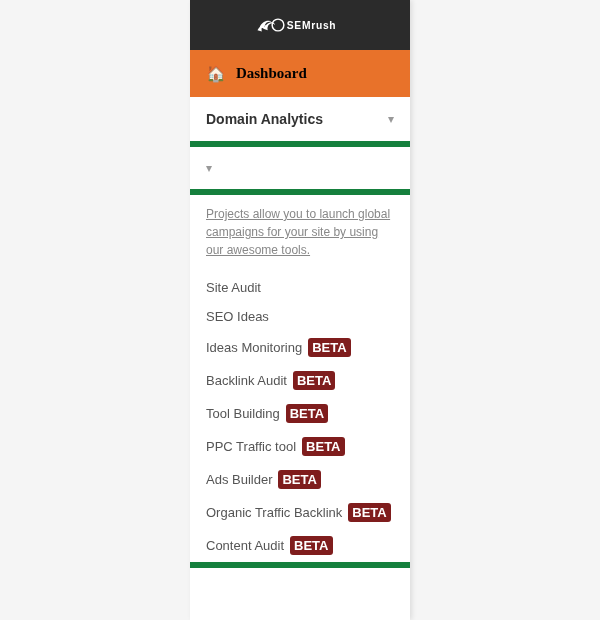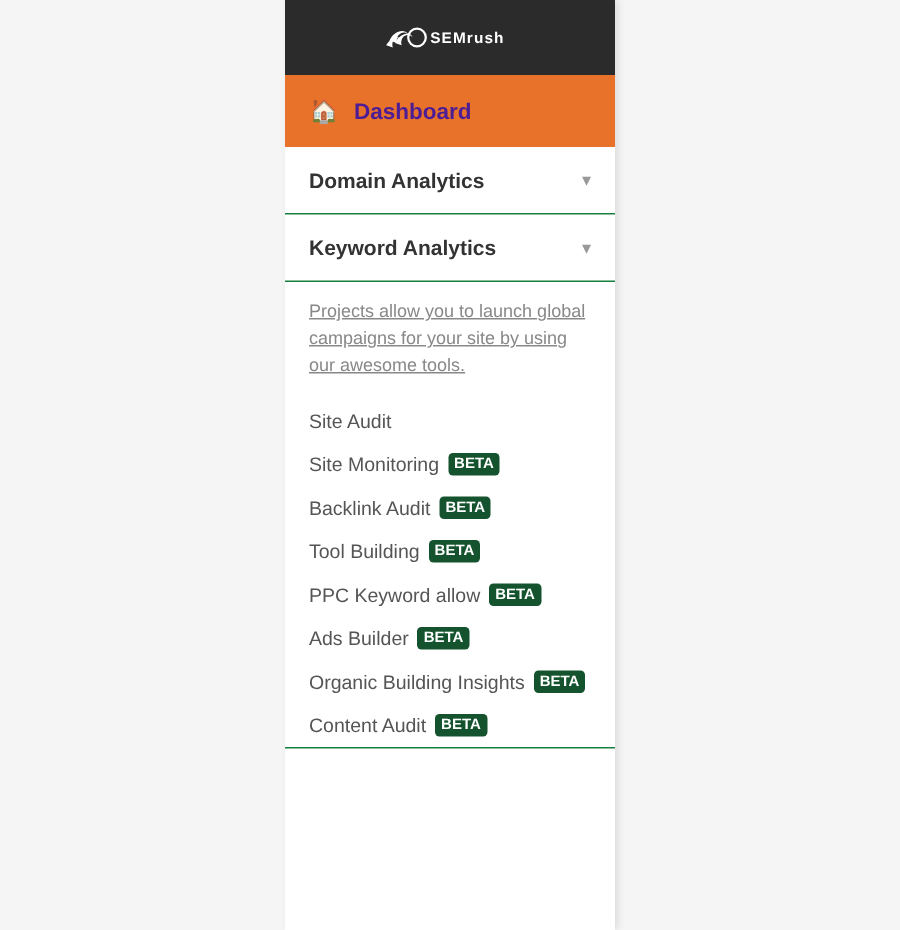--- a/index.html
+++ b/index.html
@@ -35,36 +35,37 @@
       justify-content: center;
     }
 
     .logo-container {
       display: flex;
       align-items: center;
       gap: 8px;
     }
 
     .nav-item {
-      border-bottom: 1px solid #15803d;
+      border-bottom: 6px solid #15803d;
     }
 
     .nav-item-dashboard {
       background: #e8722a;
       padding: 14px 16px;
       display: flex;
       align-items: center;
       gap: 10px;
       cursor: pointer;
     }
 
     .nav-item-dashboard .nav-label {
-      color: #4c1d95;
+      color: #000000;
       font-size: 15px;
       font-weight: bold;
+      font-family: Liberation Serif, serif;
     }
 
     .house-icon {
       color: white;
       font-size: 16px;
     }
 
     .nav-item-collapsible {
       padding: 14px 16px;
       display: flex;
@@ -103,23 +104,23 @@
       align-items: center;
       gap: 6px;
     }
 
     .project-menu-item .item-label {
       color: #555555;
       font-size: 13px;
     }
 
     .beta-badge {
-      background: #14532d;
+      background: #7f1d1d;
       color: white;
-      font-size: 10px;
+      font-size: 13px;
       font-weight: bold;
       padding: 2px 4px;
       border-radius: 3px;
     }
 
     .projects-header-row {
       padding: 14px 16px 6px 16px;
       display: flex;
       align-items: center;
       justify-content: space-between;
@@ -168,55 +169,57 @@
 
   <div class="nav-item">
     <div class="nav-item-collapsible">
       <span class="nav-label">Domain Analytics</span>
       <span class="chevron">▾</span>
     </div>
   </div>
 
   <div class="nav-item">
     <div class="nav-item-collapsible">
-      <span class="nav-label">Keyword Analytics</span>
       <span class="chevron">▾</span>
     </div>
   </div>
 
   <div class="nav-item">
 
     <div class="projects-section">
       <p class="projects-description">Projects allow you to launch global campaigns for your site by using our awesome tools.</p>
 
       <div class="project-menu-item">
         <span class="item-label">Site Audit</span>
       </div>
       <div class="project-menu-item">
-        <span class="item-label">Site Monitoring</span>
+        <span class="item-label">SEO Ideas</span>
+      </div>
+      <div class="project-menu-item">
+        <span class="item-label">Ideas Monitoring</span>
         <span class="beta-badge">BETA</span>
       </div>
       <div class="project-menu-item">
         <span class="item-label">Backlink Audit</span>
         <span class="beta-badge">BETA</span>
       </div>
       <div class="project-menu-item">
         <span class="item-label">Tool Building</span>
         <span class="beta-badge">BETA</span>
       </div>
       <div class="project-menu-item">
-        <span class="item-label">PPC Keyword allow</span>
+        <span class="item-label">PPC Traffic tool</span>
         <span class="beta-badge">BETA</span>
       </div>
       <div class="project-menu-item">
         <span class="item-label">Ads Builder</span>
         <span class="beta-badge">BETA</span>
       </div>
       <div class="project-menu-item">
-        <span class="item-label">Organic Building Insights</span>
+        <span class="item-label">Organic Traffic Backlink</span>
         <span class="beta-badge">BETA</span>
       </div>
       <div class="project-menu-item">
         <span class="item-label">Content Audit</span>
         <span class="beta-badge">BETA</span>
       </div>
     </div>
   </div>
 
 </div>

